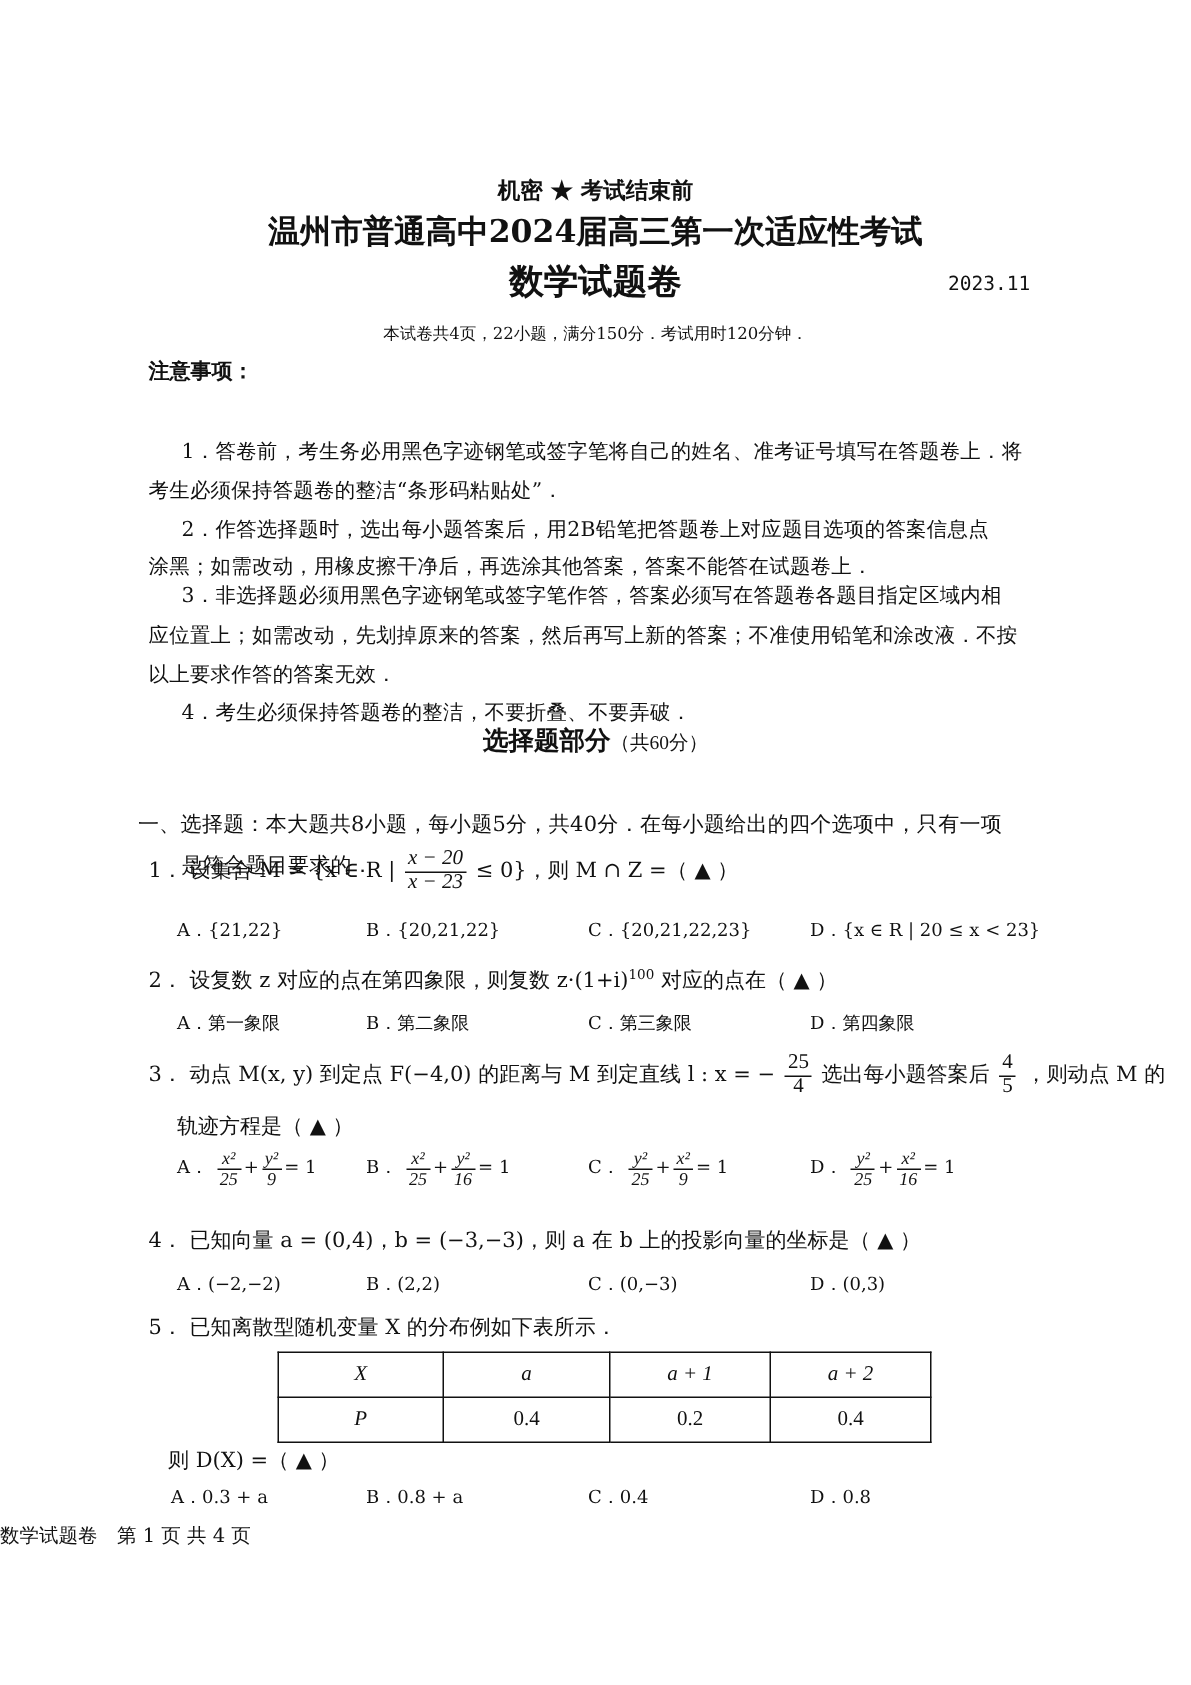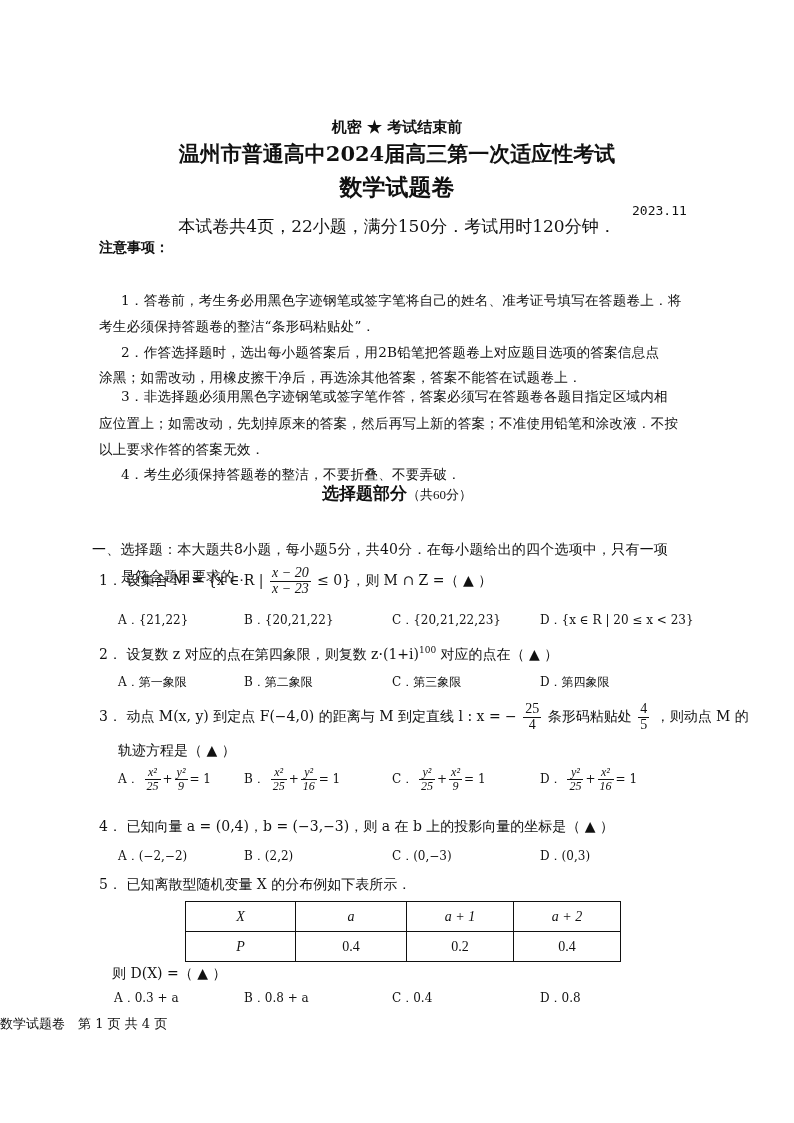--- a/index.html
+++ b/index.html
@@ -6,22 +6,22 @@
   body { width: 794px; height: 1123px; position: relative; overflow: hidden;
          font-family: "DejaVu Serif", "Liberation Serif", serif; color: #111; }
   .abs { position: absolute; white-space: nowrap; }
   .serif { font-family: Liberation Serif, serif; }
   .sans { font-family: "DejaVu Sans", "Liberation Sans", sans-serif; }
   .mono { font-family: "DejaVu Sans Mono", "Liberation Mono", monospace; }
   .math { font-family: "Liberation Serif", serif; font-style: italic; }
   .secret { top: 118px; left: 0; width: 794px; text-align: center; font-size: 15px; font-weight: bold; }
   .title1 { top: 140px; left: 0; width: 794px; text-align: center; font-size: 21px; font-weight: bold; }
   .title2 { top: 172px; left: 0; width: 794px; text-align: center; font-size: 23px; font-weight: bold; }
-  .date { top: 182px; left: 632px; font-size: 13px; margin-top: 21px; }
-  .info { top: 215px; left: 0; width: 794px; text-align: center; font-size: 17px; }
+  .date { top: 182px; left: 632px; font-size: 13px; }
+  .info { top: 215px; left: 0; width: 794px; text-align: center; font-size: 11px; }
   .notice-h { top: 239px; left: 99px; font-size: 14px; font-weight: bold; }
   .para { left: 99px; font-size: 13.6px; letter-spacing: 0.2px; margin-top: 28px; }
   .indent { left: 121px; }
   .sec-title { top: 482px; left: 0; width: 794px; text-align: center; font-size: 17px; font-weight: bold; }
   .sec-title small { font-size: 13px; font-weight: normal; }
   .q { left: 99px; font-size: 14px; }
   .opt { font-size: 12px; }
   .frac { display: inline-block; vertical-align: middle; text-align: center; line-height: 1.05; margin: 0 2px; }
   .frac .n { display: block; border-bottom: 1px solid #111; padding: 0 2px; }
   .frac .d { display: block; padding: 0 2px; }
@@ -80,21 +80,21 @@
 <div class="abs opt" style="top:674px; left:392px">C．第三象限</div>
 <div class="abs opt" style="top:674px; left:540px">D．第四象限</div>
 
 <div class="abs q" style="top:702px">
   <span>3．</span>
   <span>动点 M(x, y) 到定点 F(−4,0) 的距离与 M 到定直线 l : x = −</span>
   <span class="frac serif">
     <span class="n">25</span>
     <span class="d">4</span>
   </span>
-  <span> 条形码粘贴处</span>
+  <span> 选出每小题答案后</span>
   <span class="frac serif">
     <span class="n">4</span>
     <span class="d">5</span>
   </span>
   <span>，则动点 M 的</span>
 </div>
 <div class="abs q" style="top:742px; left:118px">轨迹方程是（ ▲ ）</div>
 
 <div class="abs opt" style="top:766px; left:118px">
   <span>A．</span>

